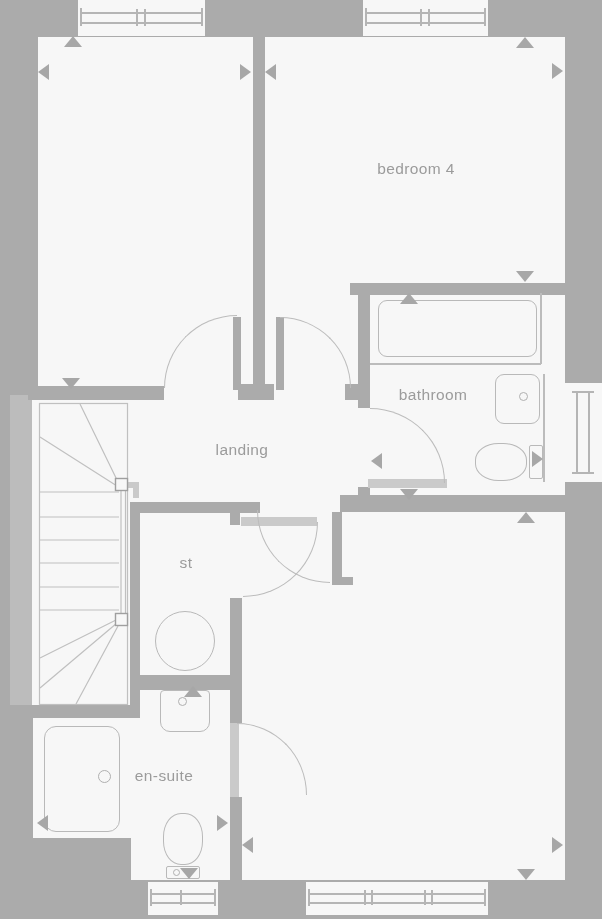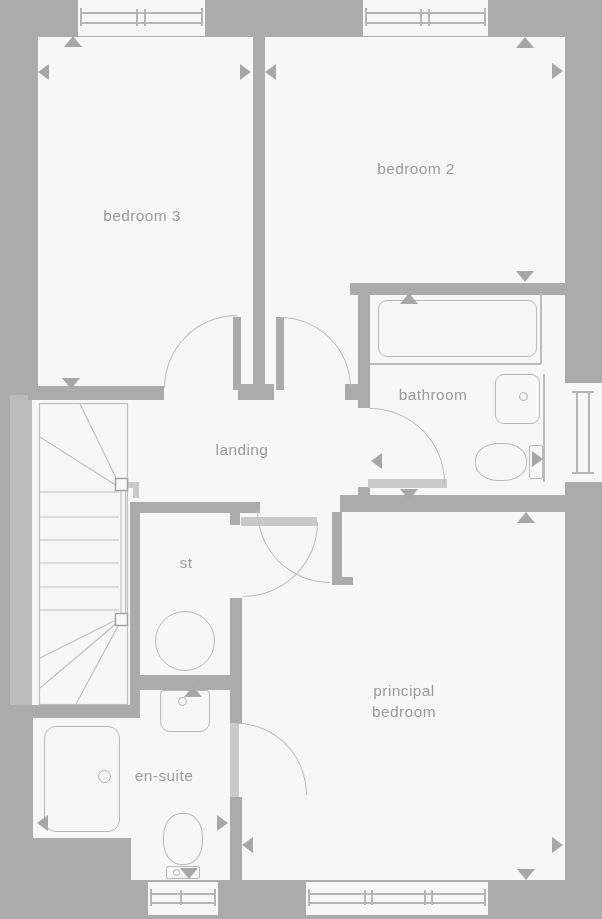--- a/index.html
+++ b/index.html
@@ -174,21 +174,19 @@
   <div class="tri right" style="left:532px;top:451px"></div>
   <div class="tri up" style="left:517px;top:512px"></div>
   <div class="tri right" style="left:552px;top:837px"></div>
   <div class="tri down" style="left:517px;top:869px"></div>
   <div class="tri right" style="left:217px;top:815px"></div>
   <div class="tri left" style="left:242px;top:837px"></div>
   <div class="tri left" style="left:37px;top:815px"></div>
   <div class="tri up" style="left:184px;top:686px"></div>
   <div class="tri down" style="left:180px;top:868px"></div>
 
-  <div class="lbl" style="left:62px;top:205px;width:160px">bedroom 3</div>
-  <div class="lbl" style="left:336px;top:158px;width:160px">bedroom 2</div>
+  <div class="lbl" style="left:336px;top:158px;width:160px">bedroom 4</div>
   <div class="lbl" style="left:162px;top:439px;width:160px">landing</div>
   <div class="lbl" style="left:353px;top:384px;width:160px">bathroom</div>
   <div class="lbl" style="left:146px;top:552px;width:80px">st</div>
-  <div class="lbl" style="left:354px;top:680px;width:100px">principal bedroom</div>
   <div class="lbl" style="left:84px;top:765px;width:160px">en-suite</div>
 
 </div>
 
 </body></html>

